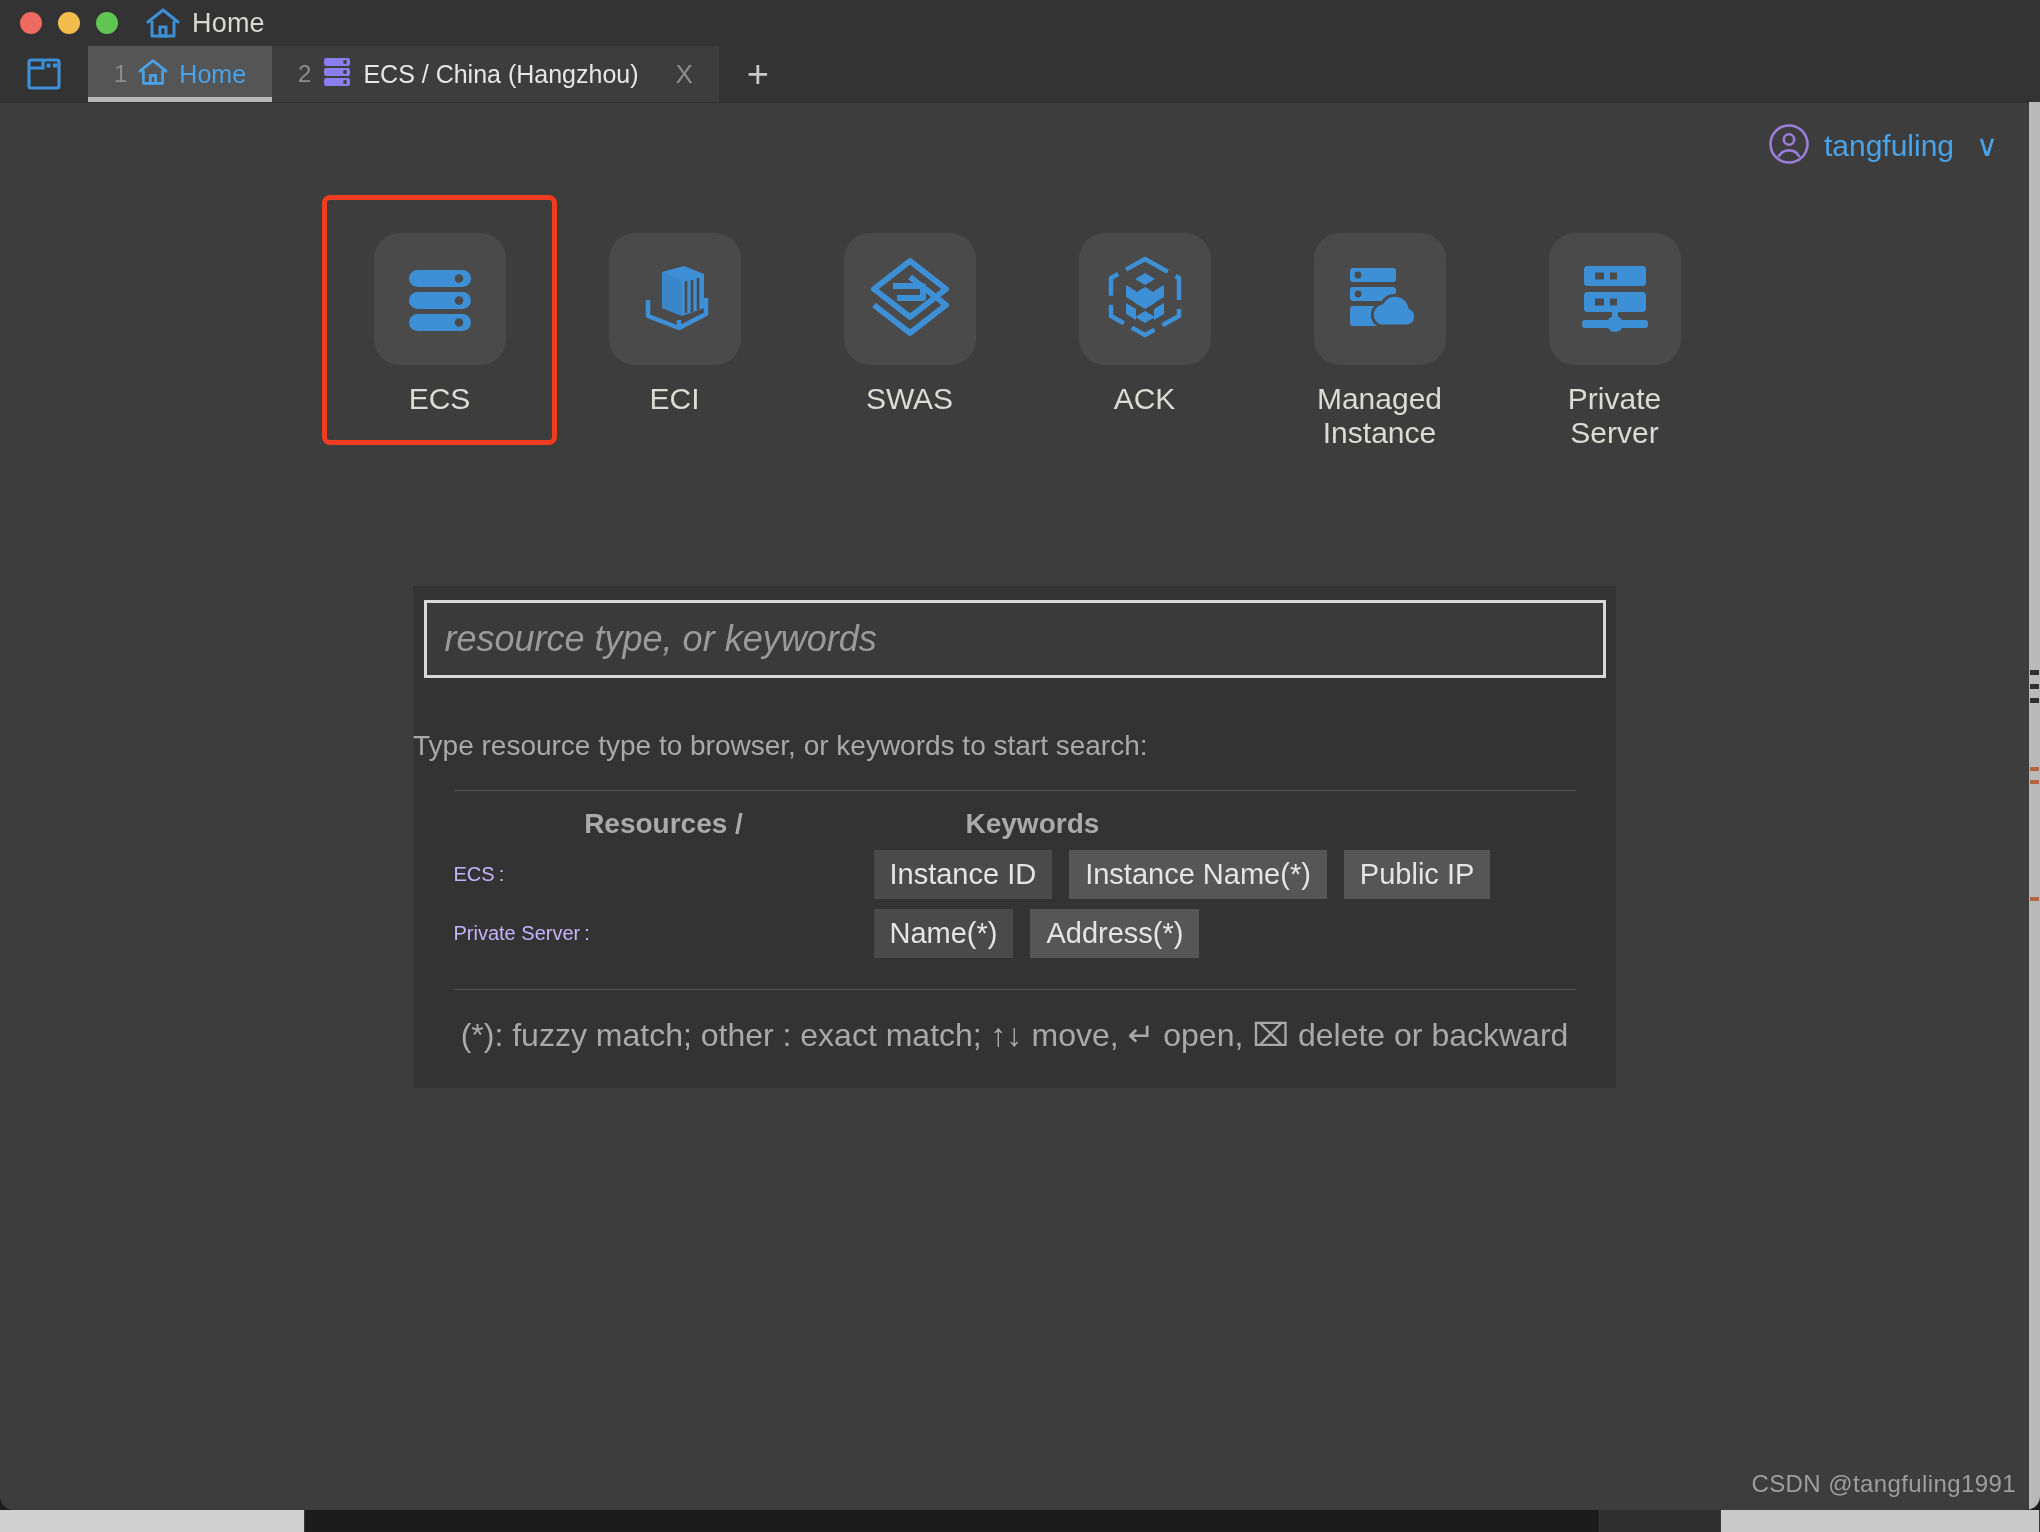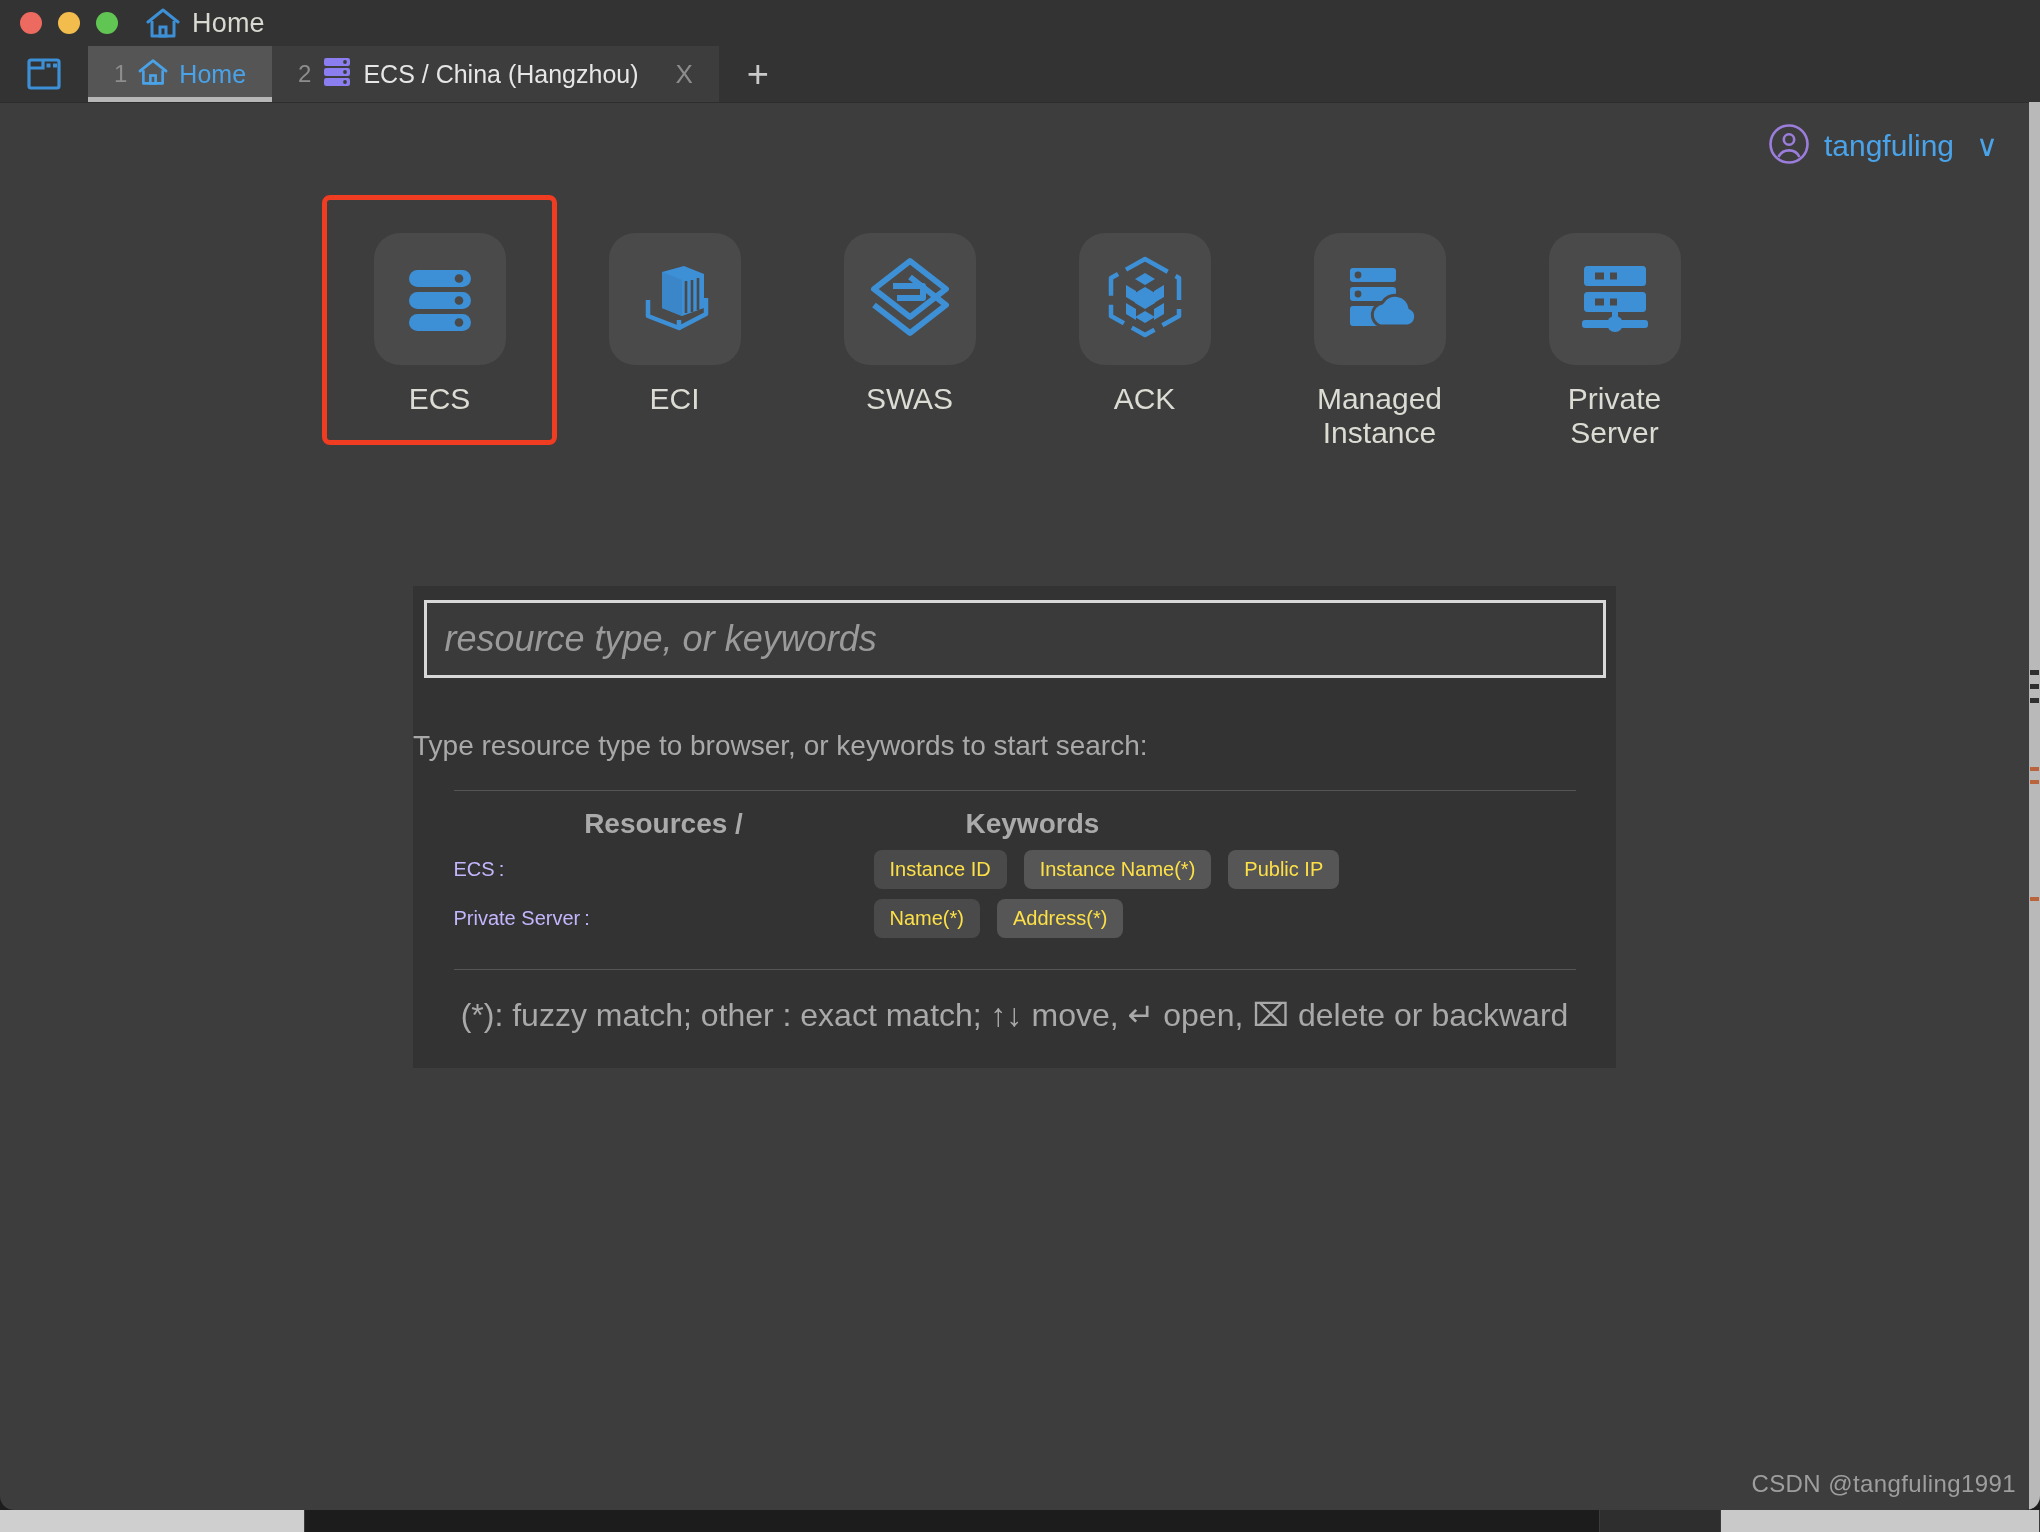--- a/index.html
+++ b/index.html
@@ -293,24 +293,24 @@
   }
   .hdr td.col-kw {
     color: #aaaaaa;
     font-weight: bold;
     font-size: 28px;
     padding-left: 92px;
   }
   .chips { display: flex; align-items: center; gap: 17px; }
   .chip {
     background: #4e4e4e;
-    color: #fde047;
-    font-size: 20px;
+    color: #e5e5e5;
+    font-size: 29px;
     padding: 8px 16px;
-    border-radius: 8px;
+    border-radius: 0;
     white-space: nowrap;
   }
   .chip.k1 { background: #4a4a4a; }
   .chip.k2 { background: #565656; }
 
   .footnote {
     text-align: center;
     color: #a9a9a9;
     font-size: 32px;
     padding: 26px 0 34px 0;

